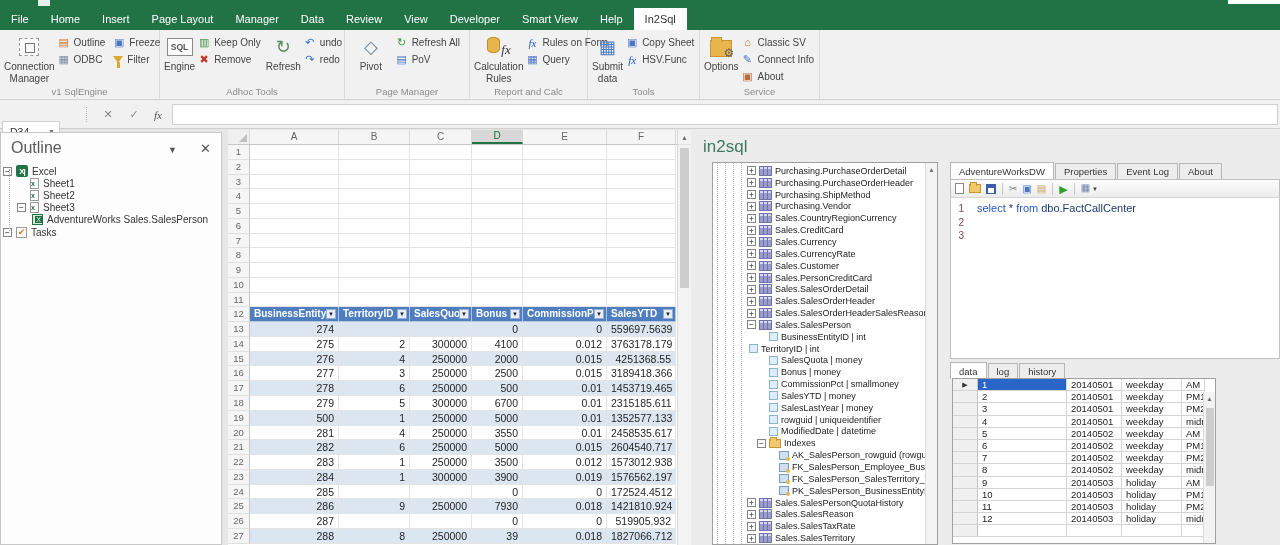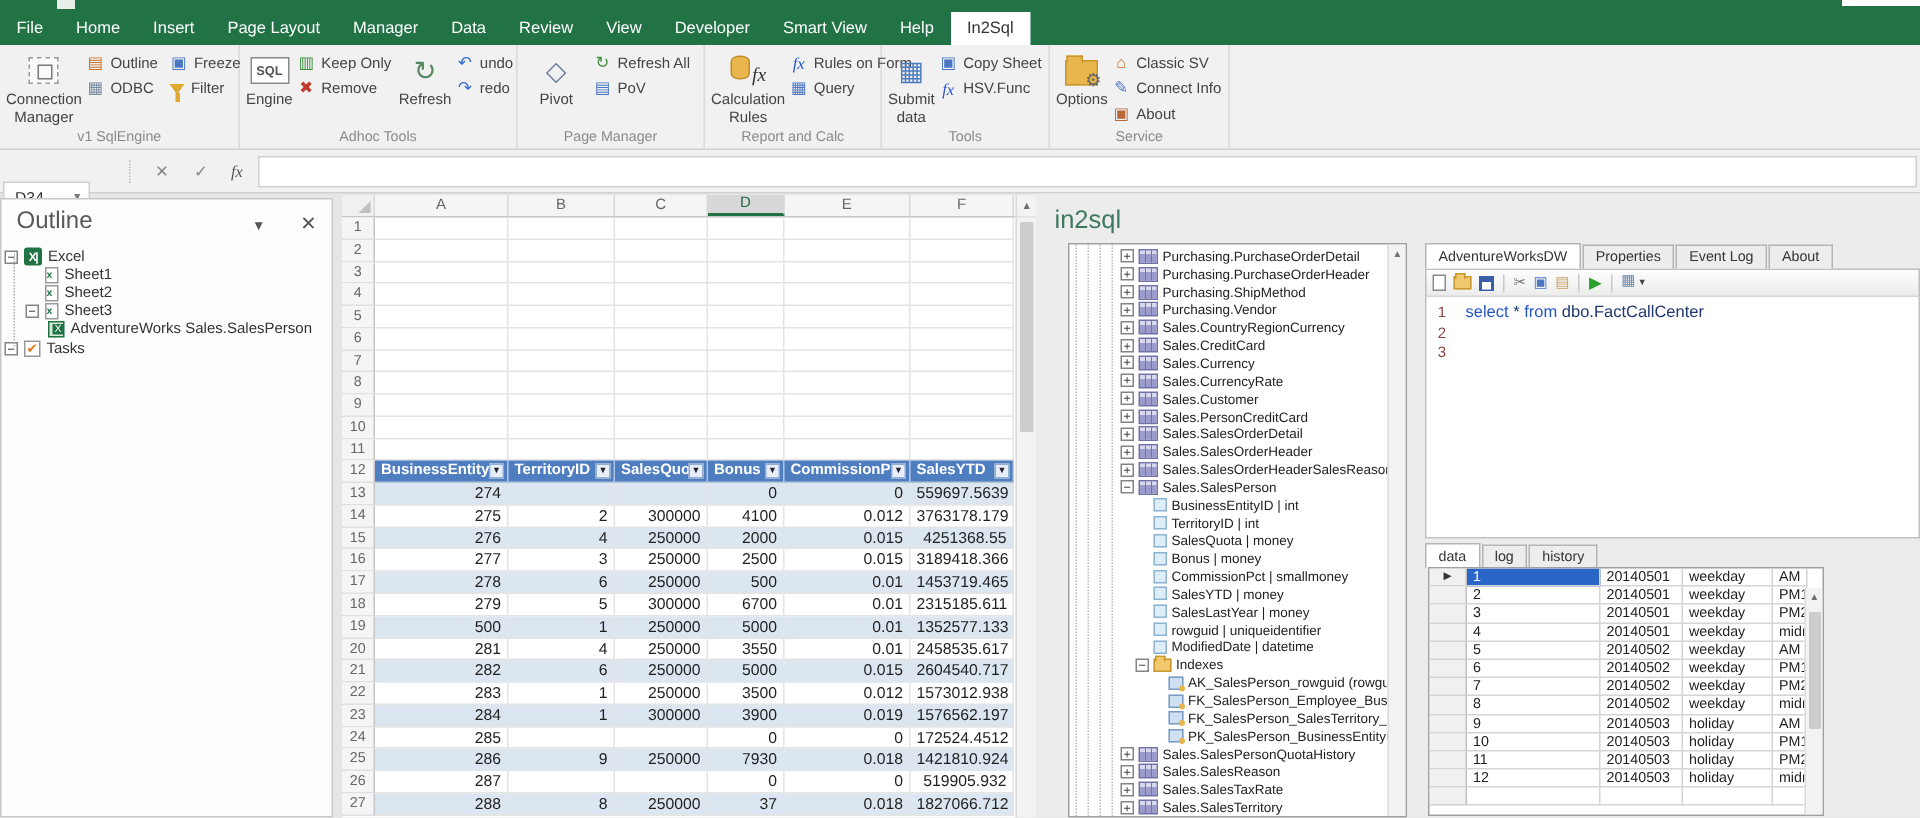--- a/index.html
+++ b/index.html
@@ -653,21 +653,21 @@
         <div class="sc" style="width: 62px;"></div>
         <div class="sc" style="width: 51px;">0</div>
         <div class="sc" style="width: 84px;">0</div>
         <div class="sc" style="width: 69px;">519905.932</div>
       </div>
       <div class="srow band">
         <div class="rn">27</div>
         <div class="sc" style="width: 89px;">288</div>
         <div class="sc" style="width: 71px;">8</div>
         <div class="sc" style="width: 62px;">250000</div>
-        <div class="sc" style="width: 51px;">37</div>
+        <div class="sc" style="width: 51px;">39</div>
         <div class="sc" style="width: 84px;">0.018</div>
         <div class="sc" style="width: 69px;">1827066.712</div>
       </div>
     </div>
 </div>
 <div id="sheet-vscroll">
   <div class="sb-arr">▲</div>
   <div class="sb-thumb" style="top:18px;height:140px;"></div>
 </div>
 
@@ -747,21 +747,21 @@
         </div>
         <div class="titem" style="padding-left: 34px;">
           <span class="exp">−</span>
           <span class="ti-table"></span>
           <span>Sales.SalesPerson</span>
         </div>
         <div class="titem" style="padding-left: 56px;">
           <span class="ti-col"></span>
           <span>BusinessEntityID | int</span>
         </div>
-        <div class="titem" style="padding-left: 56px;">
+        <div class="titem" style="padding-left: 36px;">
           <span class="ti-col"></span>
           <span>TerritoryID | int</span>
         </div>
         <div class="titem" style="padding-left: 56px;">
           <span class="ti-col"></span>
           <span>SalesQuota | money</span>
         </div>
         <div class="titem" style="padding-left: 56px;">
           <span class="ti-col"></span>
           <span>Bonus | money</span>

